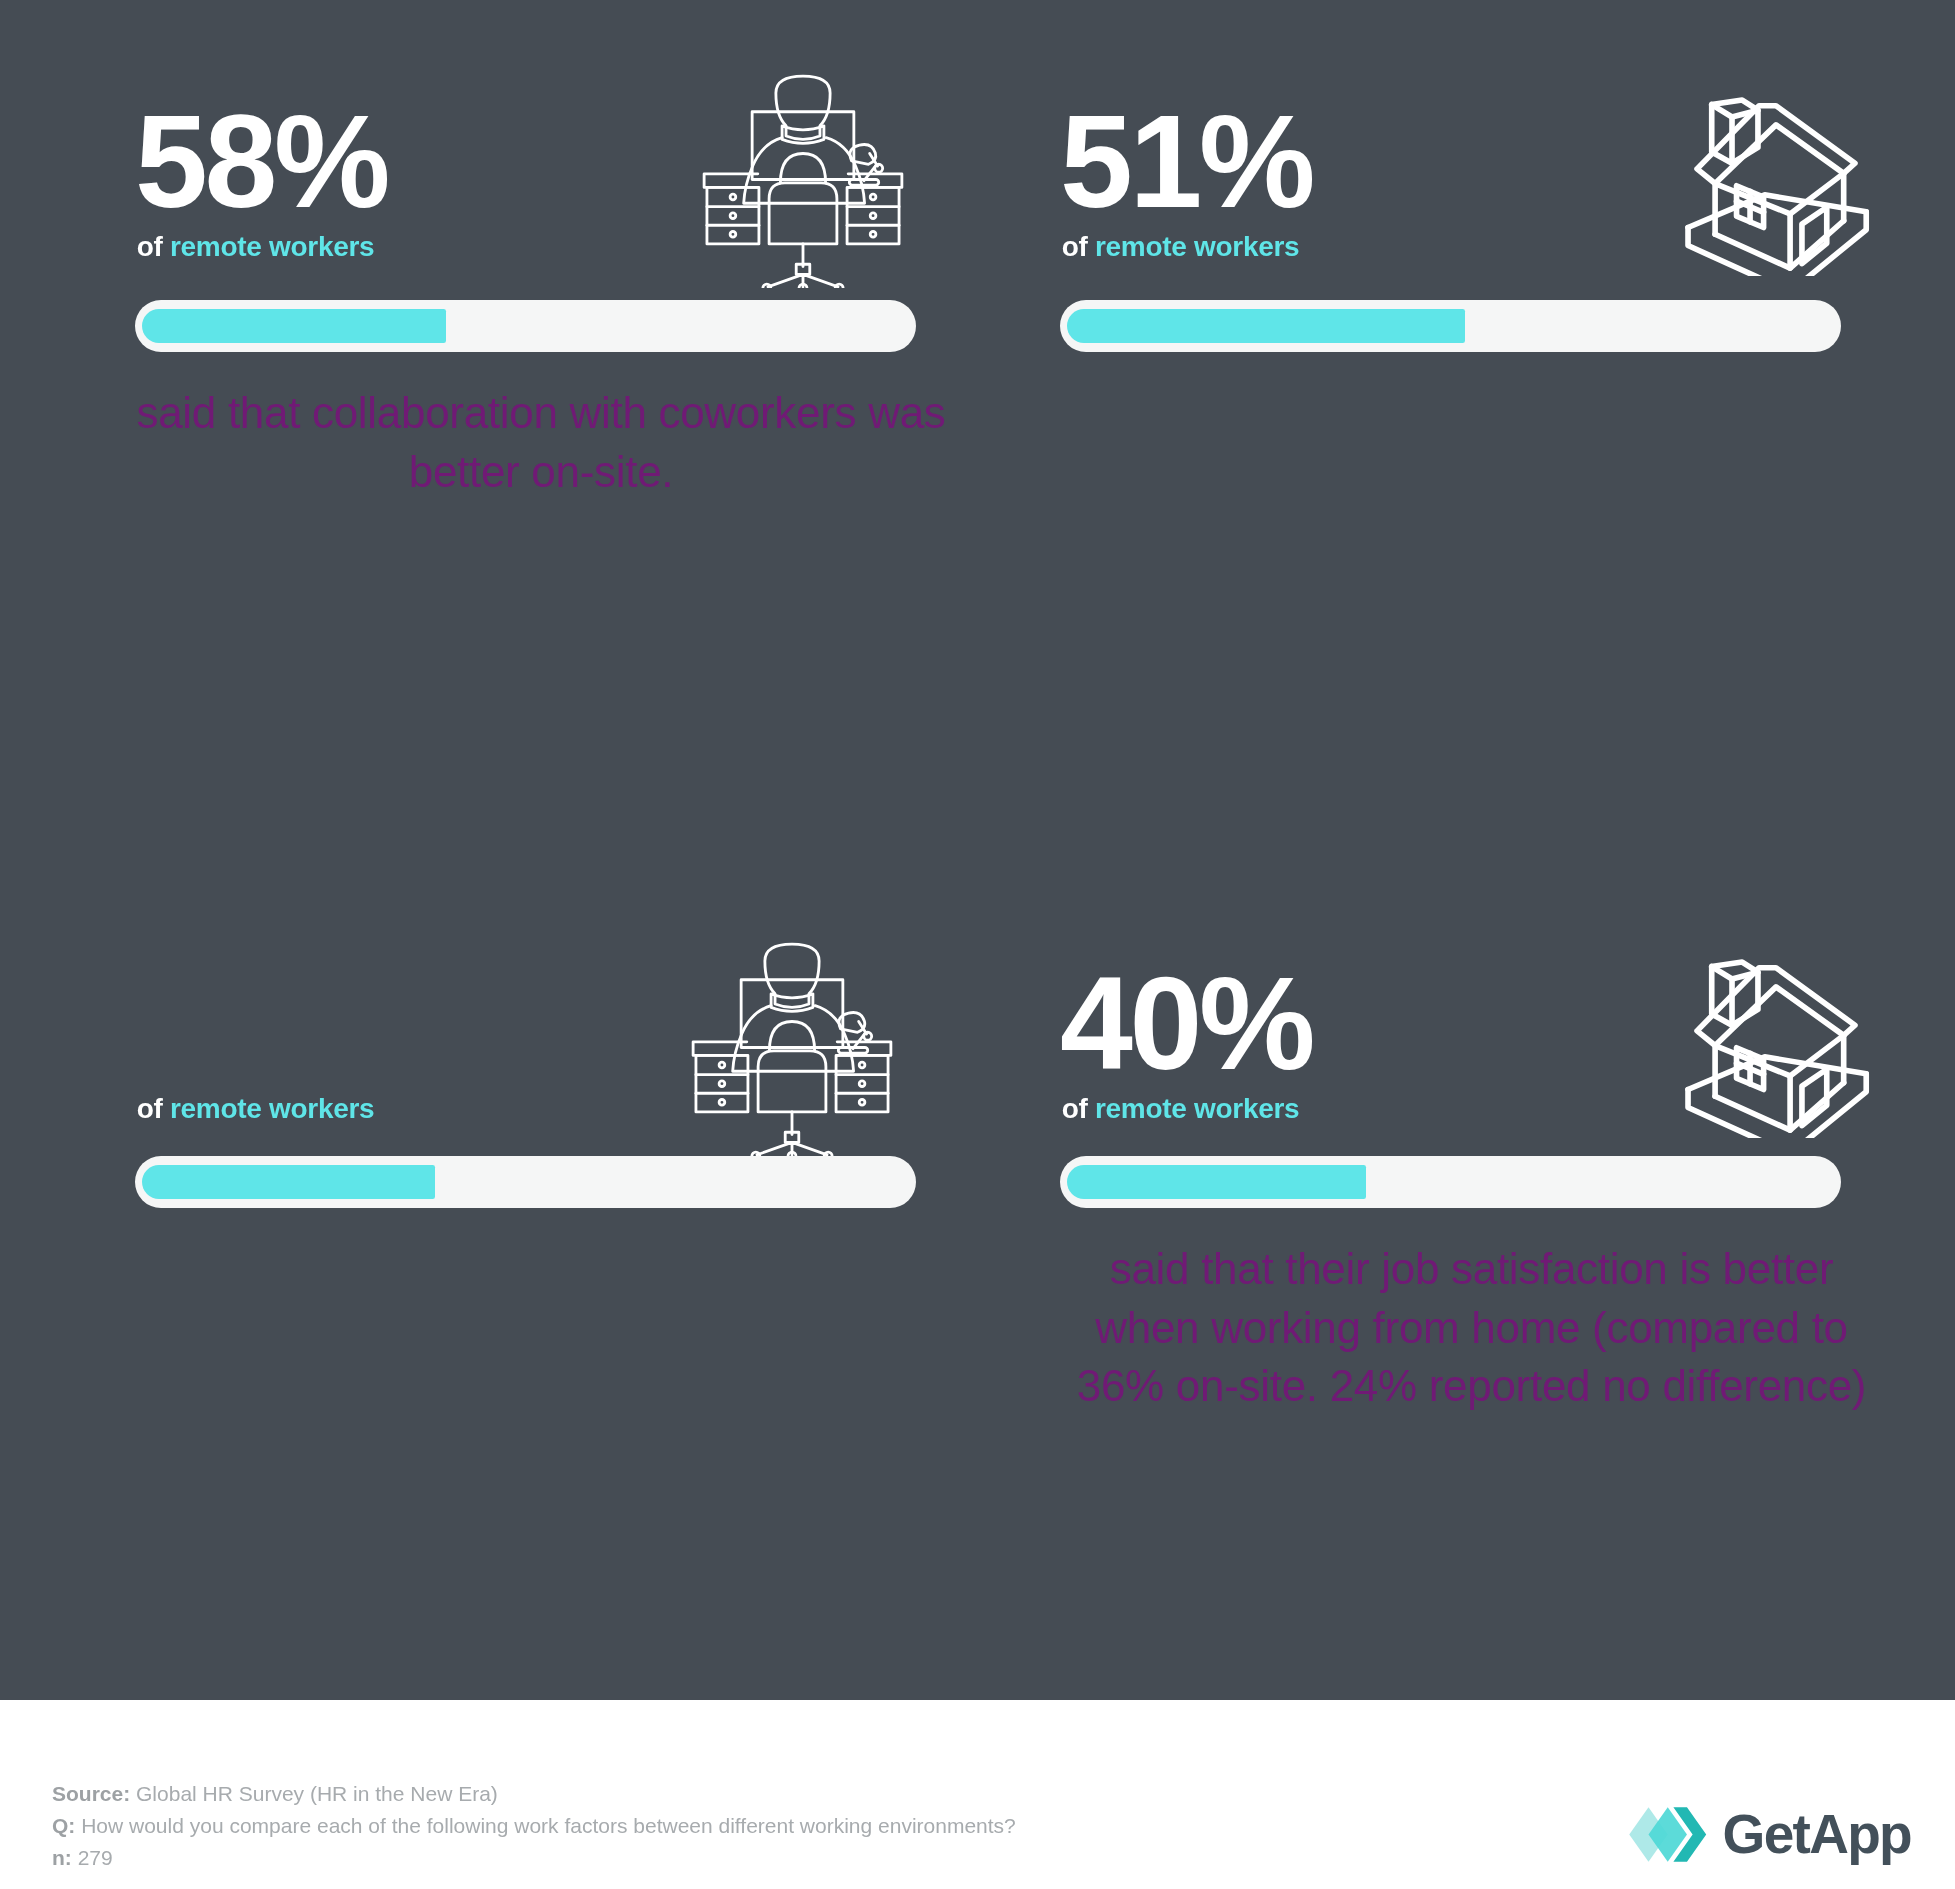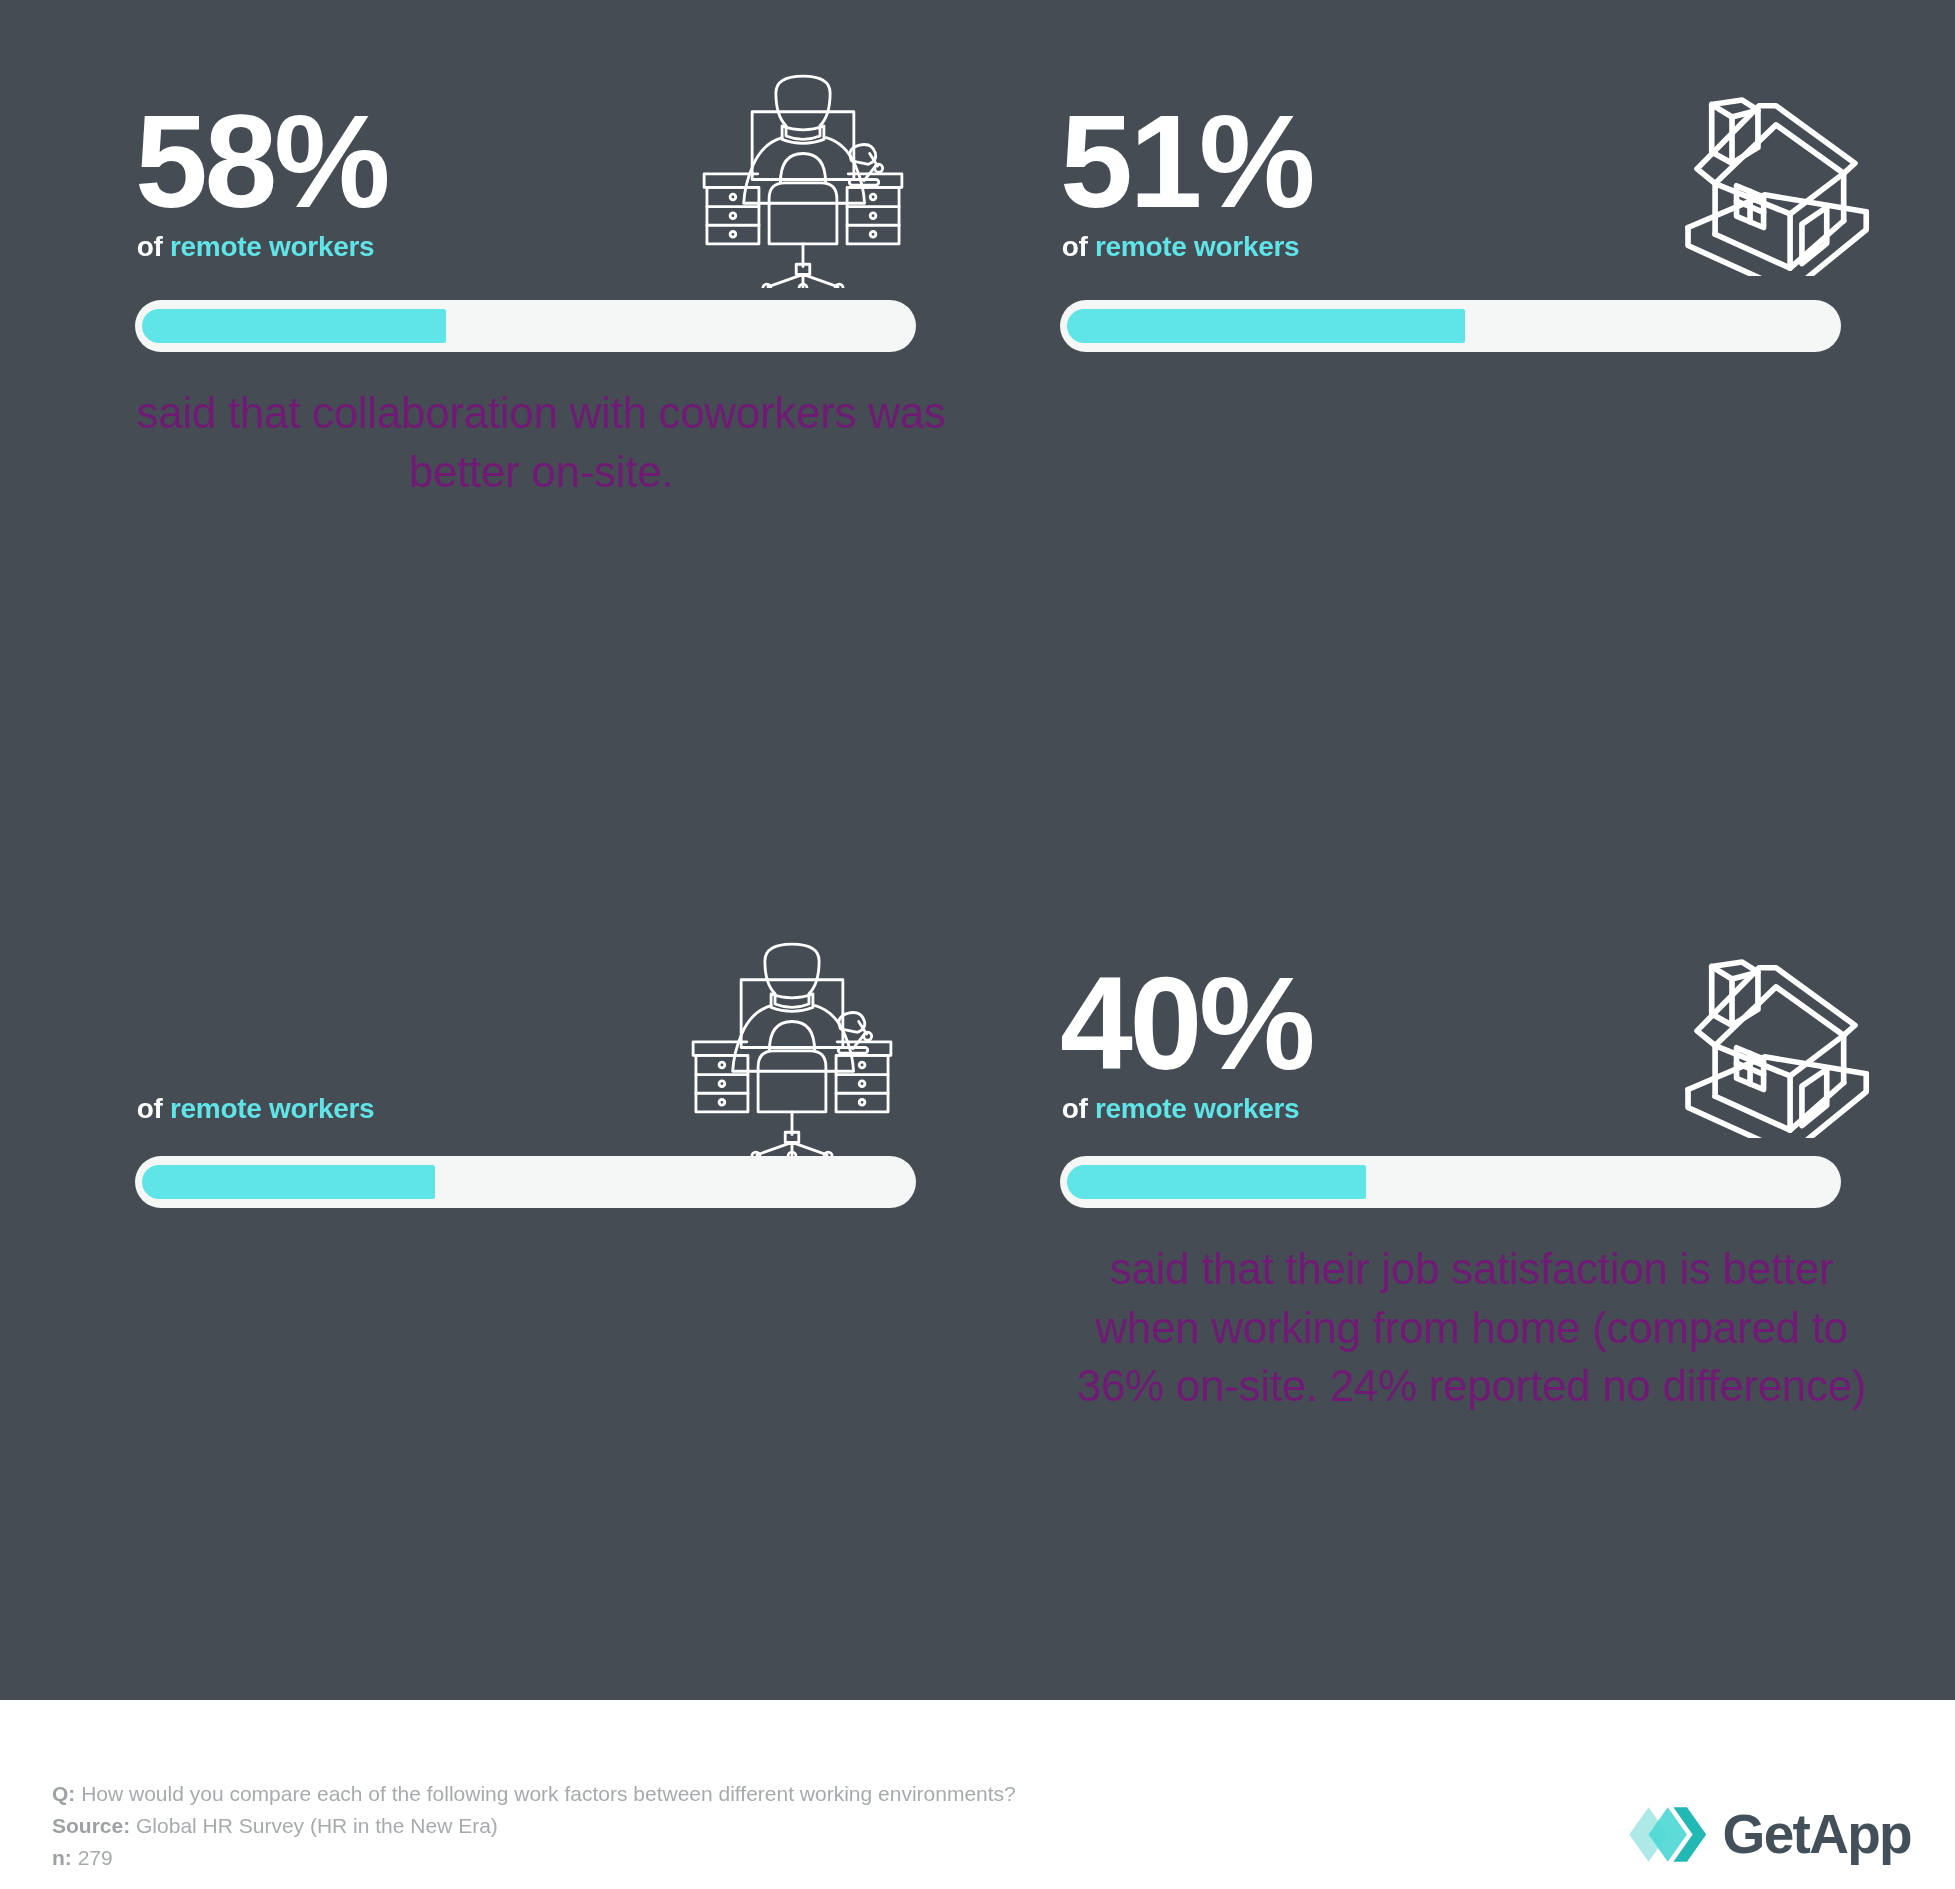--- a/index.html
+++ b/index.html
@@ -312,26 +312,26 @@
         <div class="bar-fill" style="width:299px"></div>
       </div>
       <div class="caption">said that their job satisfaction is better when working from home (compared to 36% on-site. 24% reported no difference)</div>
     </div>
 
   </div>
 
   <div class="footer">
     <div class="source-block">
       <div>
+        <span class="lbl">Source:</span>
+        <span>Global HR Survey (HR in the New Era)</span>
+      </div>
+      <div>
         <span class="lbl">Q:</span>
         <span>How would you compare each of the following work factors between different working environments?</span>
-      </div>
-      <div>
-        <span class="lbl">Source:</span>
-        <span>Global HR Survey (HR in the New Era)</span>
       </div>
       <div>
         <span class="lbl">n:</span>
         <span>279</span>
       </div>
     </div>
 
     <div class="logo">
       <svg class="logo-mark" viewBox="0 0 152 104">
         <path d="M38 4 L72 52 L38 100 L4 52 Z" fill="#AEE9E8"></path>

